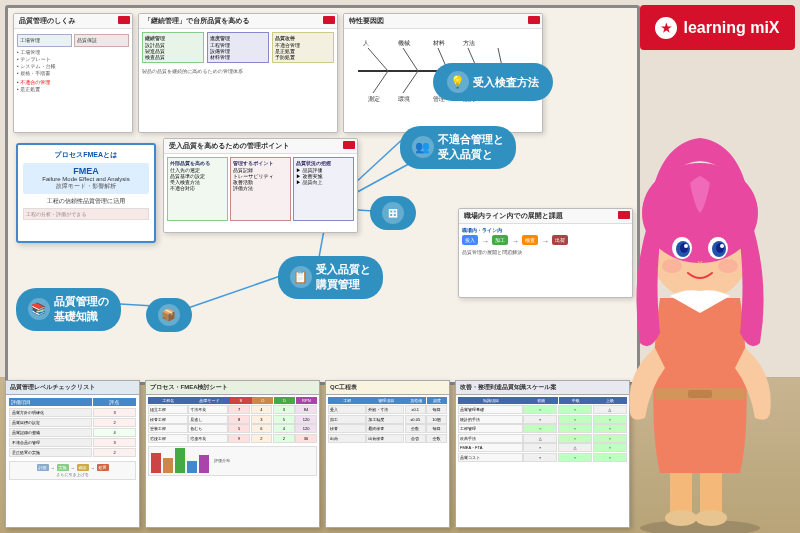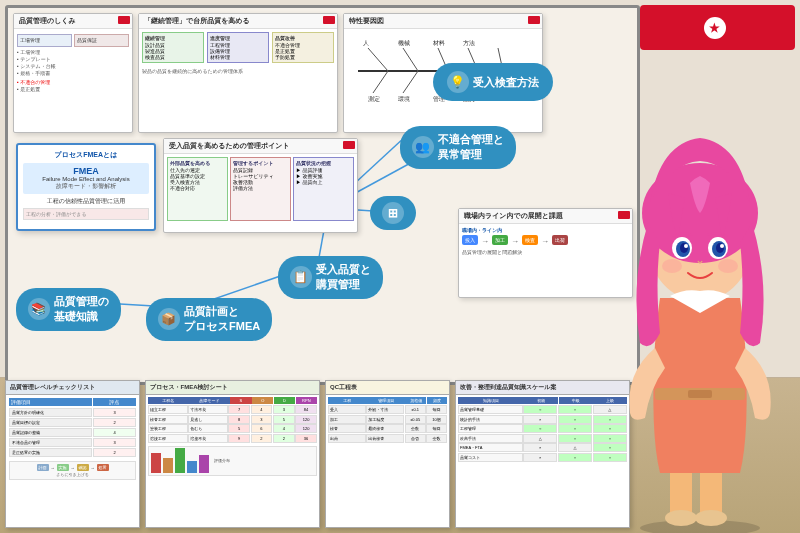--- a/index.html
+++ b/index.html
@@ -275,21 +275,21 @@
         <text x="85" y="12" font-size="6" fill="#333">材料</text>
         <text x="115" y="12" font-size="6" fill="#333">方法</text>
         <text x="20" y="68" font-size="6" fill="#333">測定</text>
         <text x="50" y="68" font-size="6" fill="#333">環境</text>
         <text x="85" y="68" font-size="6" fill="#333">管理</text>
         <text x="115" y="68" font-size="6" fill="#333">品質</text>
       </svg>
     </div>
   </div>
 
-  <div class="fmea-card" style="top:135px;left:8px;width:140px;height:88px;">
+  <div class="fmea-card" style="top:135px;left:8px;width:140px;height:100px;">
     <div style="font-size:7px;font-weight:bold;color:#1155aa;text-align:center;">プロセスFMEAとは</div>
     <div style="background:#ddeeff;border-radius:2px;padding:3px;margin-top:3px;">
       <div style="font-size:9px;font-weight:bold;color:#1155aa;text-align:center;">FMEA</div>
       <div style="font-size:6px;color:#333;text-align:center;">Failure Mode Effect and Analysis</div>
       <div style="font-size:6px;color:#555;text-align:center;">故障モード・影響解析</div>
     </div>
     <div style="margin-top:3px;font-size:6px;color:#333;text-align:center;">工程の信頼性品質管理に活用</div>
     <div style="margin-top:2px;background:#f8e8e8;padding:2px;font-size:5px;color:#888;border:1px solid #ddd;">
       <div>工程の分析・評価ができる</div>
     </div>
@@ -346,37 +346,35 @@
   </div>
 
   <div class="bubble" style="top:55px;left:425px;border-radius:25px;padding:8px 14px;">
     <div class="bubble-icon">💡</div>
     <span>受入検査方法</span>
   </div>
 
   <div class="bubble" style="top:118px;left:392px;border-radius:20px;padding:6px 12px;line-height:1.4;">
     <div class="bubble-icon">👥</div>
     <span style="white-space:pre-line;">不適合管理と
-異常管理</span>
+受入品質と</span>
   </div>
 
   <div class="bubble" style="top:188px;left:362px;border-radius:20px;padding:6px 12px;line-height:1.4;">
     <div class="bubble-icon">⊞</div>
   </div>
 
   <div class="bubble" style="top:248px;left:270px;border-radius:20px;padding:6px 12px;line-height:1.4;">
     <div class="bubble-icon">📋</div>
     <span style="white-space:pre-line;">受入品質と
 購買管理</span>
   </div>
 
   <div class="bubble" style="top:290px;left:138px;border-radius:20px;padding:6px 12px;line-height:1.4;">
     <div class="bubble-icon">📦</div>
-    <span style="white-space:pre-line;">品質計画と
-プロセスFMEA</span>
   </div>
 
   <div class="bubble" style="top:280px;left:8px;border-radius:20px;padding:6px 12px;line-height:1.4;">
     <div class="bubble-icon">📚</div>
     <span style="white-space:pre-line;">品質管理の
 基礎知識</span>
   </div>
 
 </div>
 
@@ -569,20 +567,21 @@
       <div style="flex:2;background:#f8f8f8;font-size:4px;padding:1px;border:0.5px solid #ddd;">品質コスト</div>
       <div style="flex:1;background:#f0f0f0;font-size:4px;padding:1px;text-align:center;border:0.5px solid #ddd;">×</div>
       <div style="flex:1;background:#c0ffc0;font-size:4px;padding:1px;text-align:center;border:0.5px solid #ddd;">○</div>
       <div style="flex:1;background:#c0ffc0;font-size:4px;padding:1px;text-align:center;border:0.5px solid #ddd;">○</div>
     </div>
   </div>
 </div>
 
 <div class="logo-box">
   <div class="logo-icon">★</div>
+  <span>learning miX</span>
 </div>
 
 <div class="character">
   <svg width="200" height="420" viewBox="0 0 200 420">
 
     <ellipse cx="100" cy="415" rx="60" ry="8" fill="rgba(0,0,0,0.15)"></ellipse>
 
     <rect x="70" y="350" width="22" height="55" rx="5" fill="#f4b878"></rect>
     <rect x="100" y="350" width="22" height="55" rx="5" fill="#f4b878"></rect>
 

